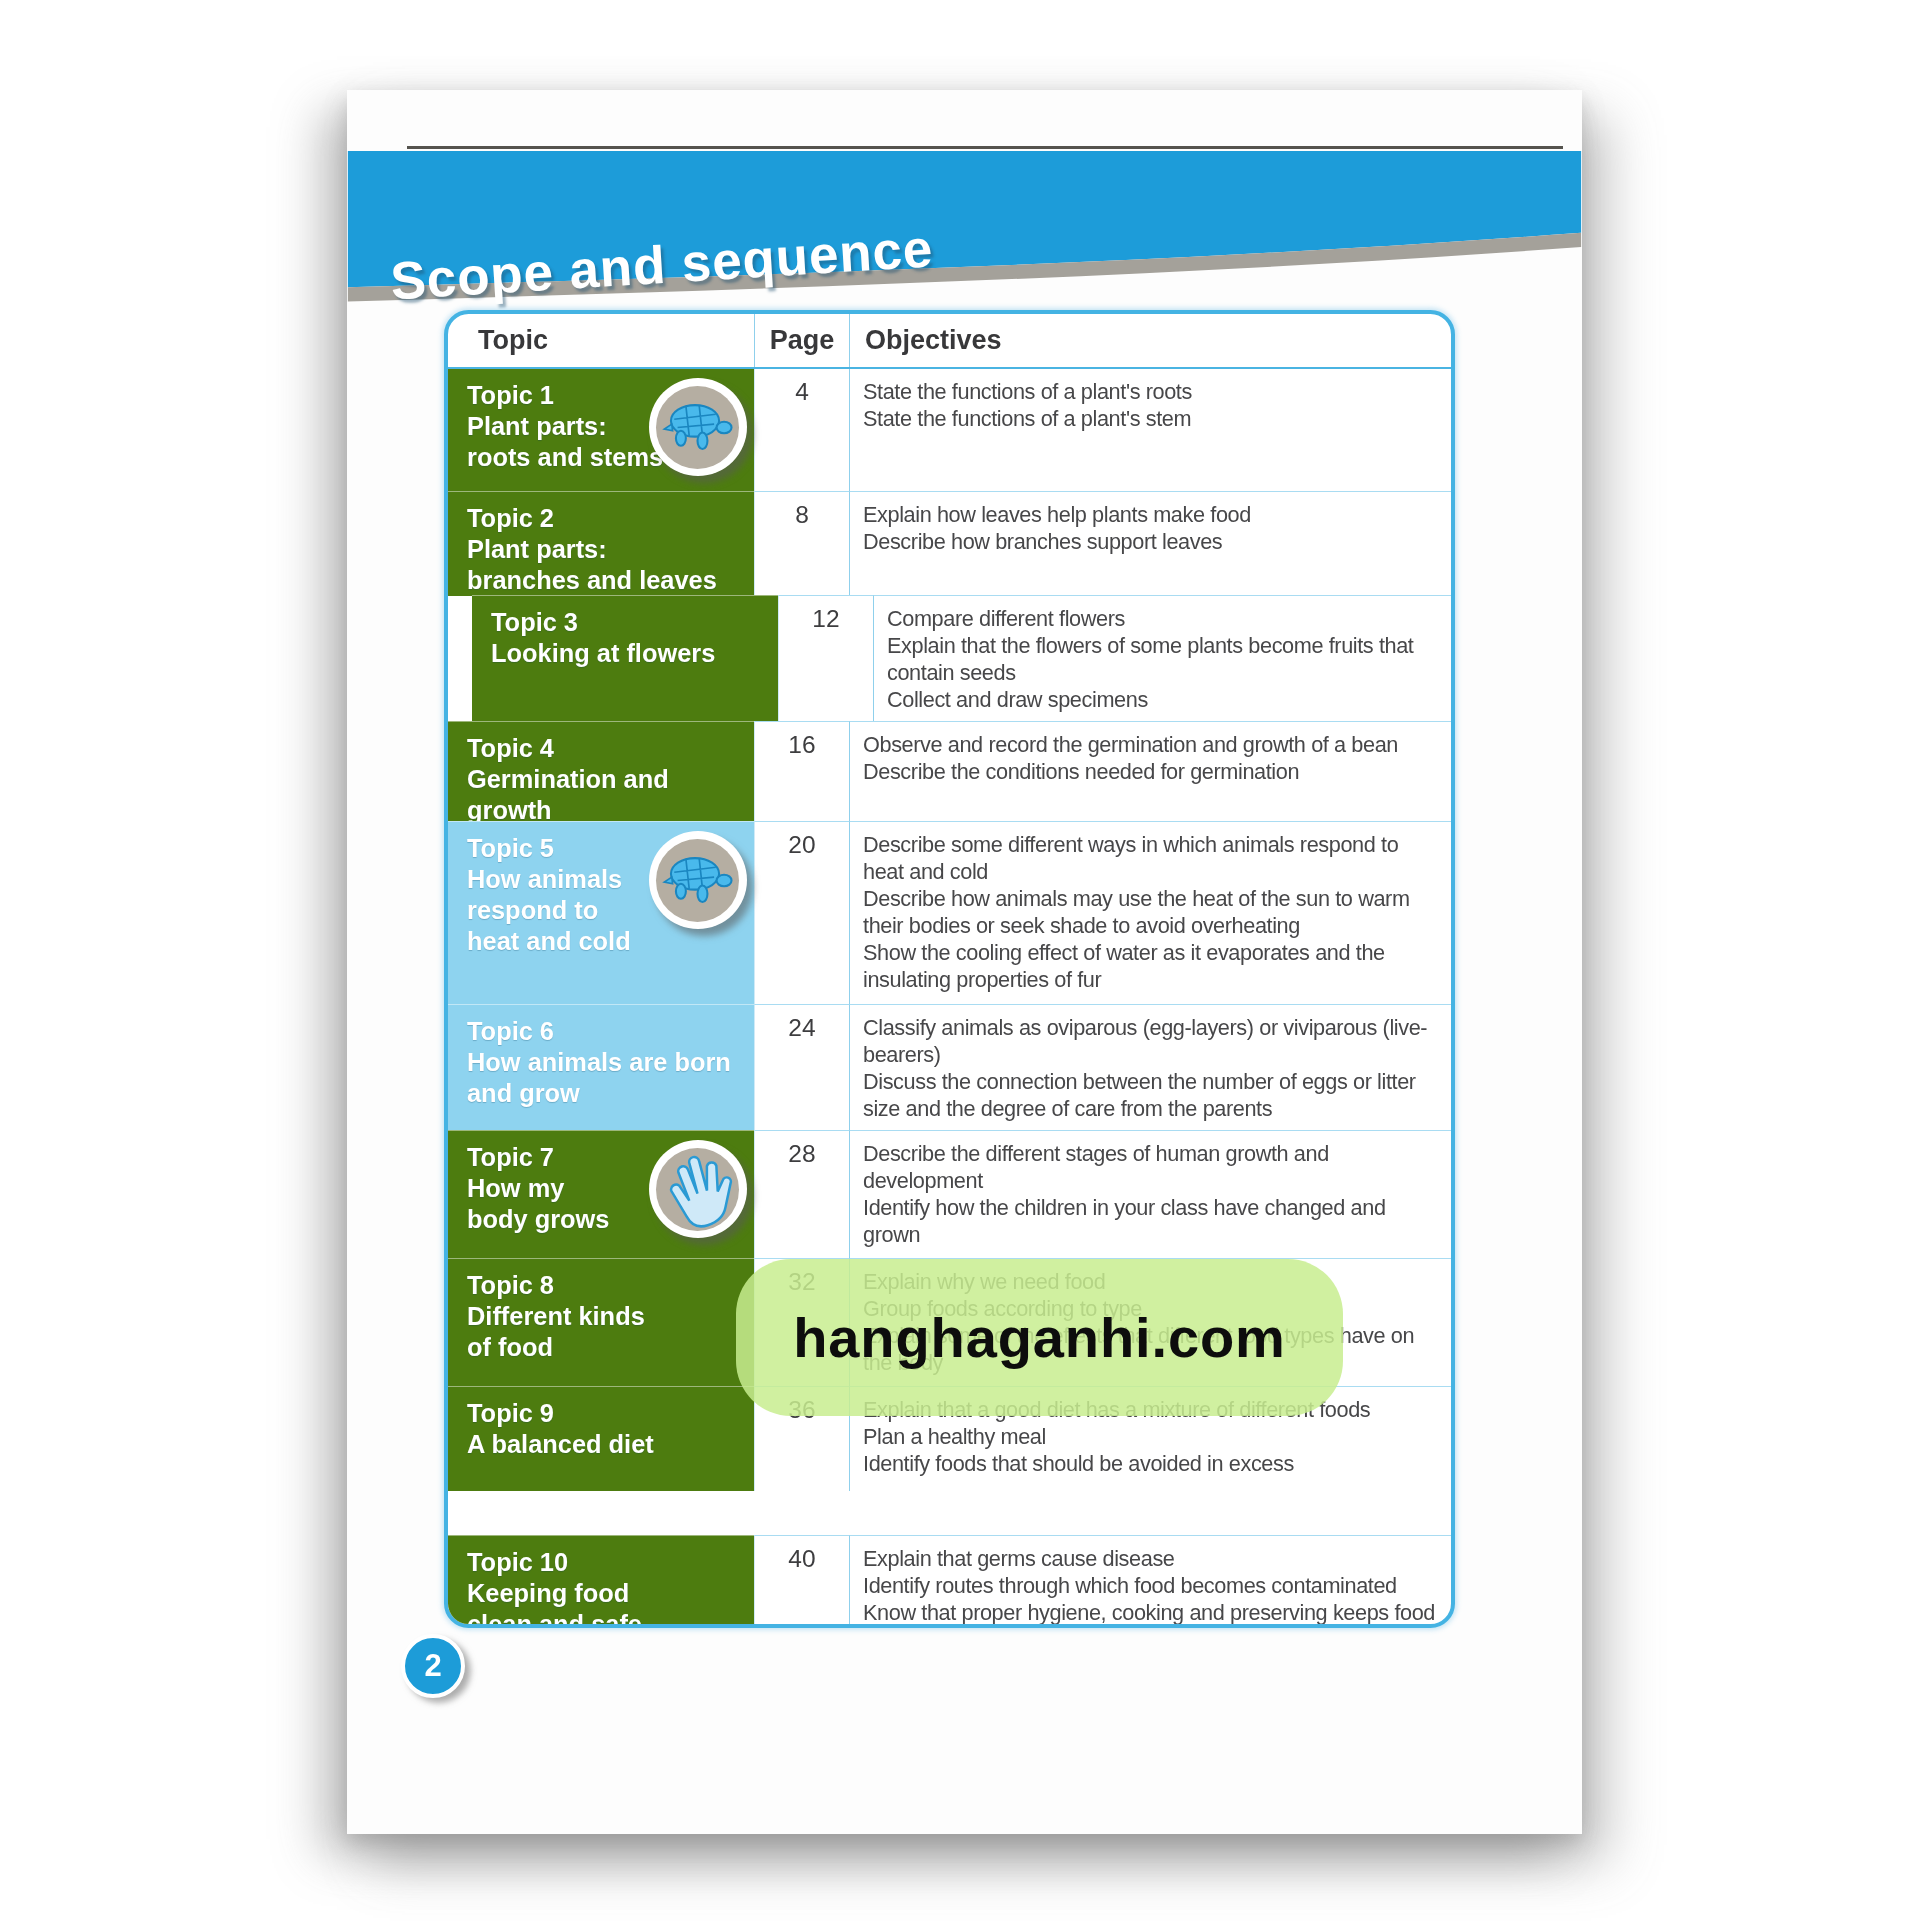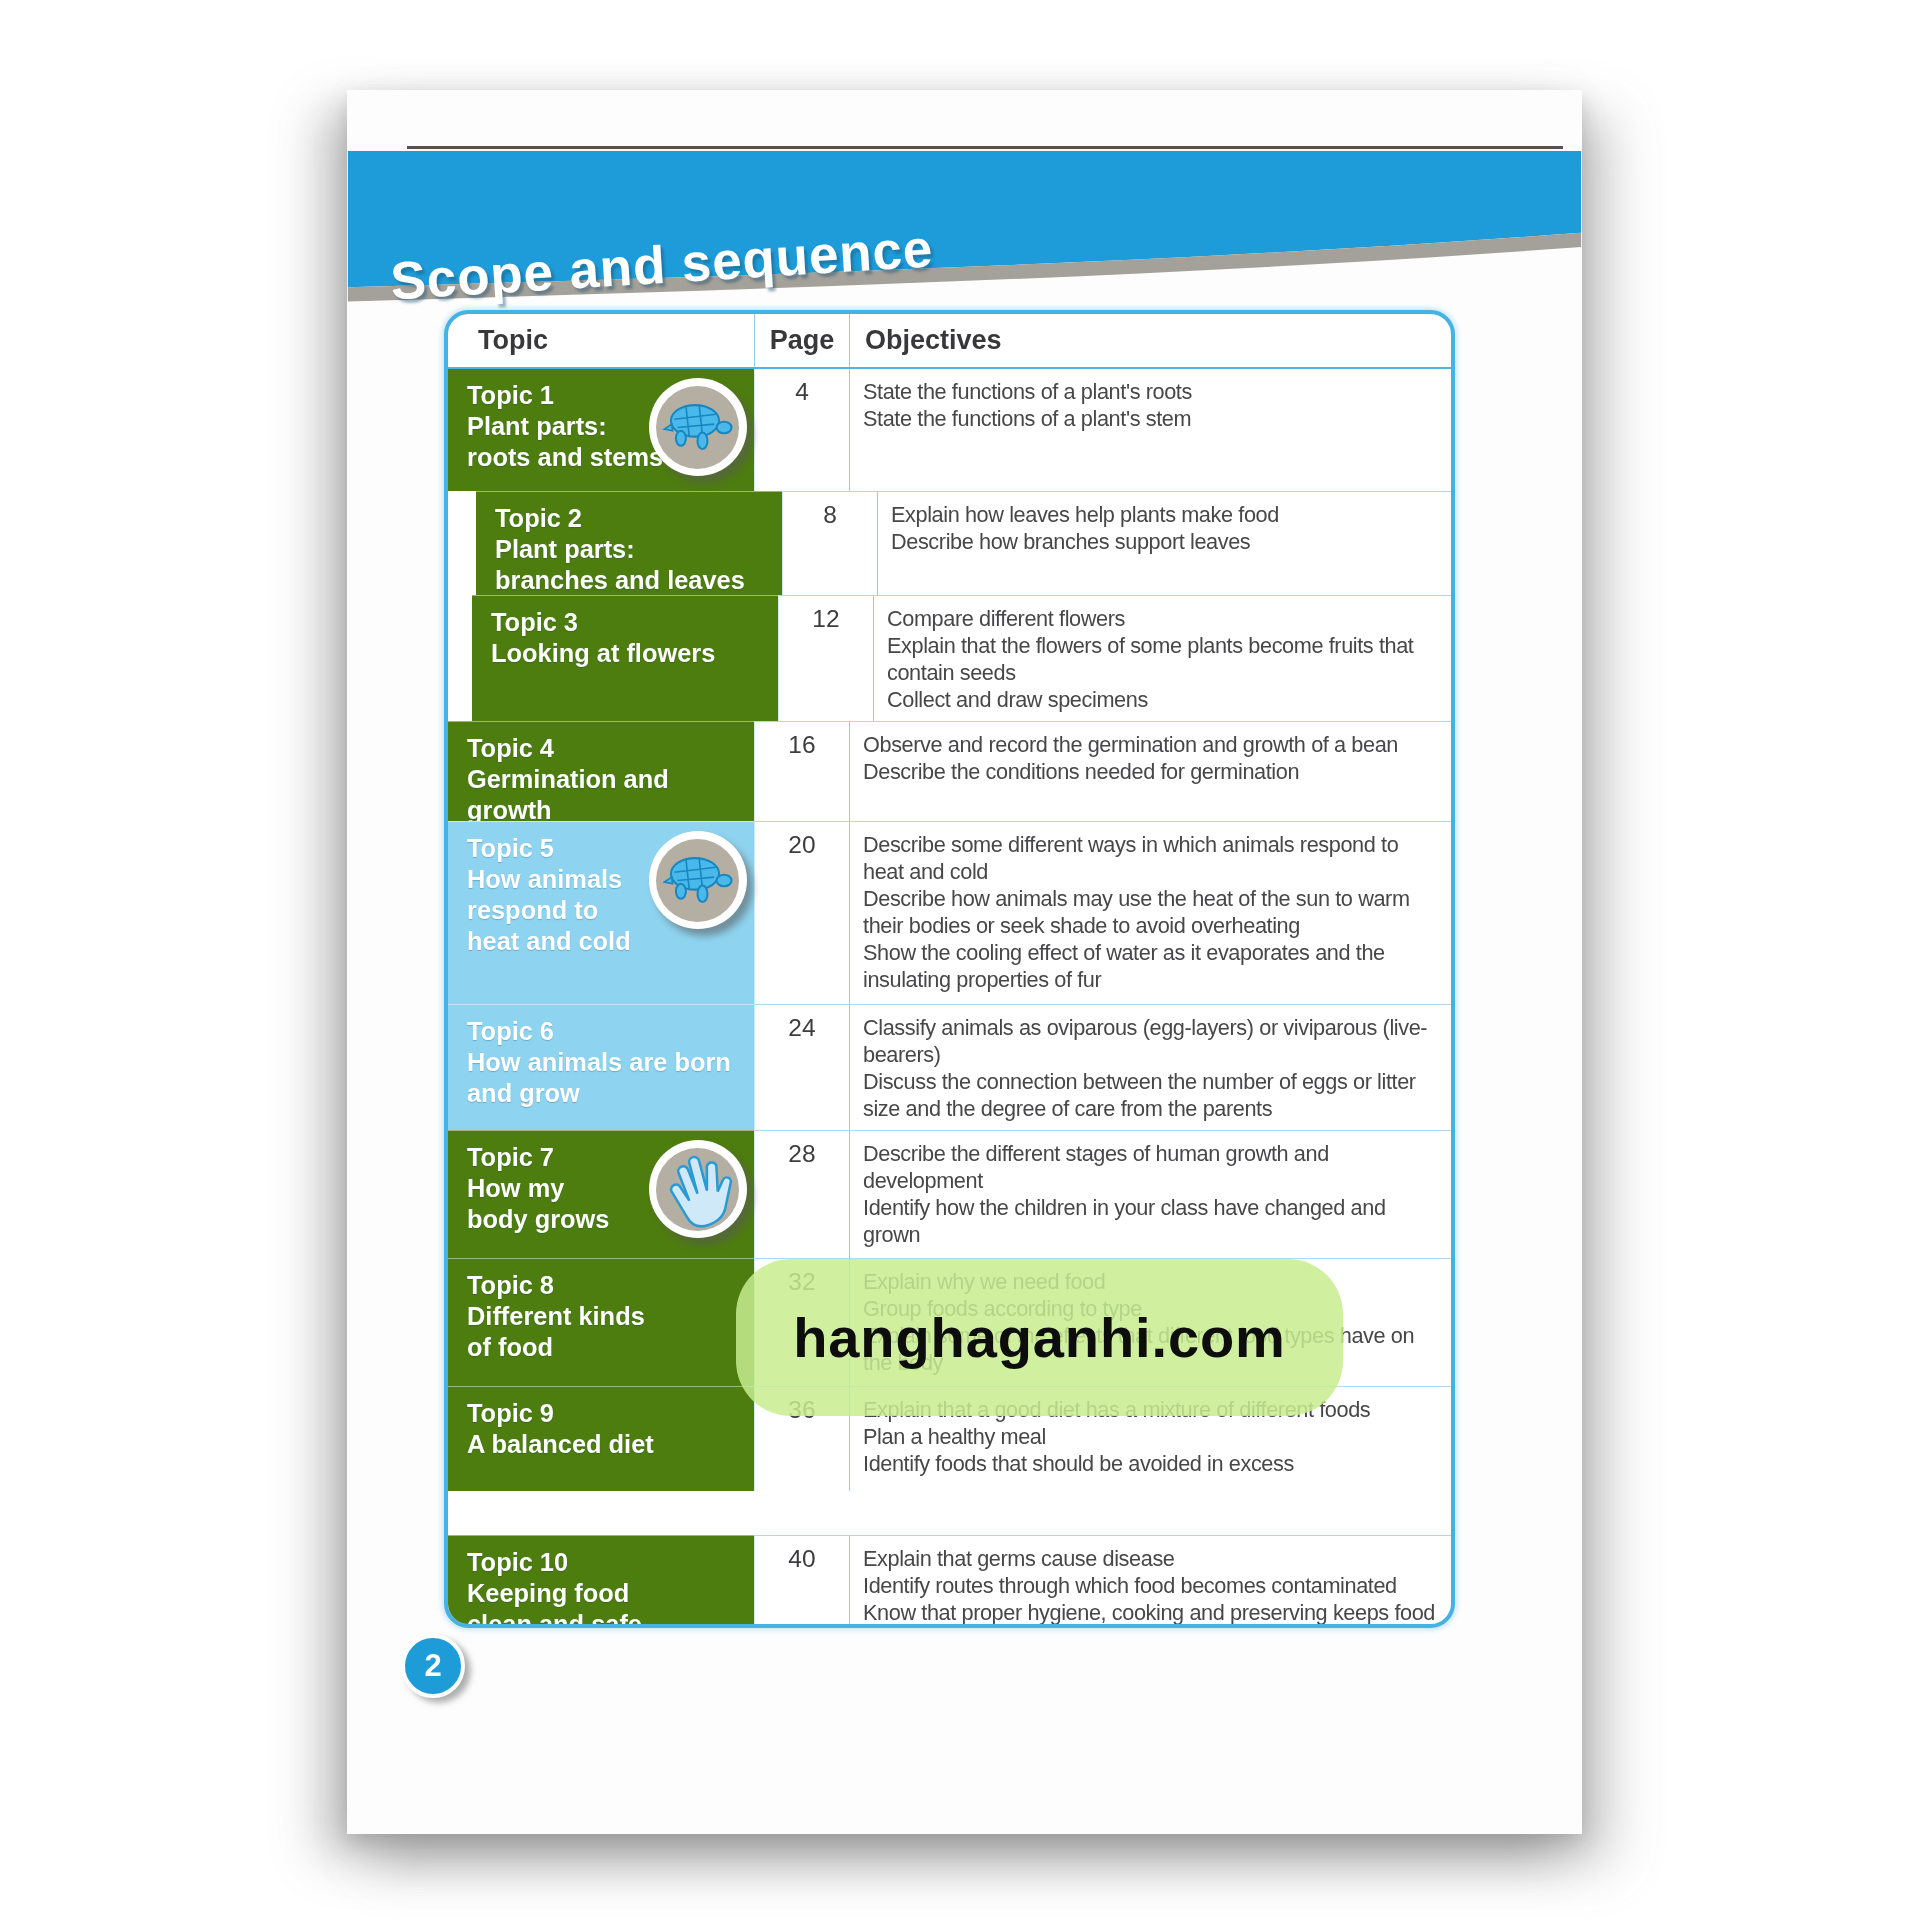--- a/index.html
+++ b/index.html
@@ -117,21 +117,21 @@
 
         </div>
       </div>
     </div>
     <div class="page-cell">4</div>
     <div class="obj-cell">
             <div class="obj">State the functions of a plant's roots</div>
             <div class="obj">State the functions of a plant's stem</div>
           </div>
   </div>
-        <div class="trow" style="height: 104px; padding-left: 28px;">
+        <div class="trow" style="height: 104px;">
     <div class="topic-cell dark">
       <div class="topic-label">
               <div>Topic 2</div>
               <div>Plant parts:</div>
               <div>branches and leaves</div>
             </div>
 
     </div>
     <div class="page-cell">8</div>
     <div class="obj-cell">

